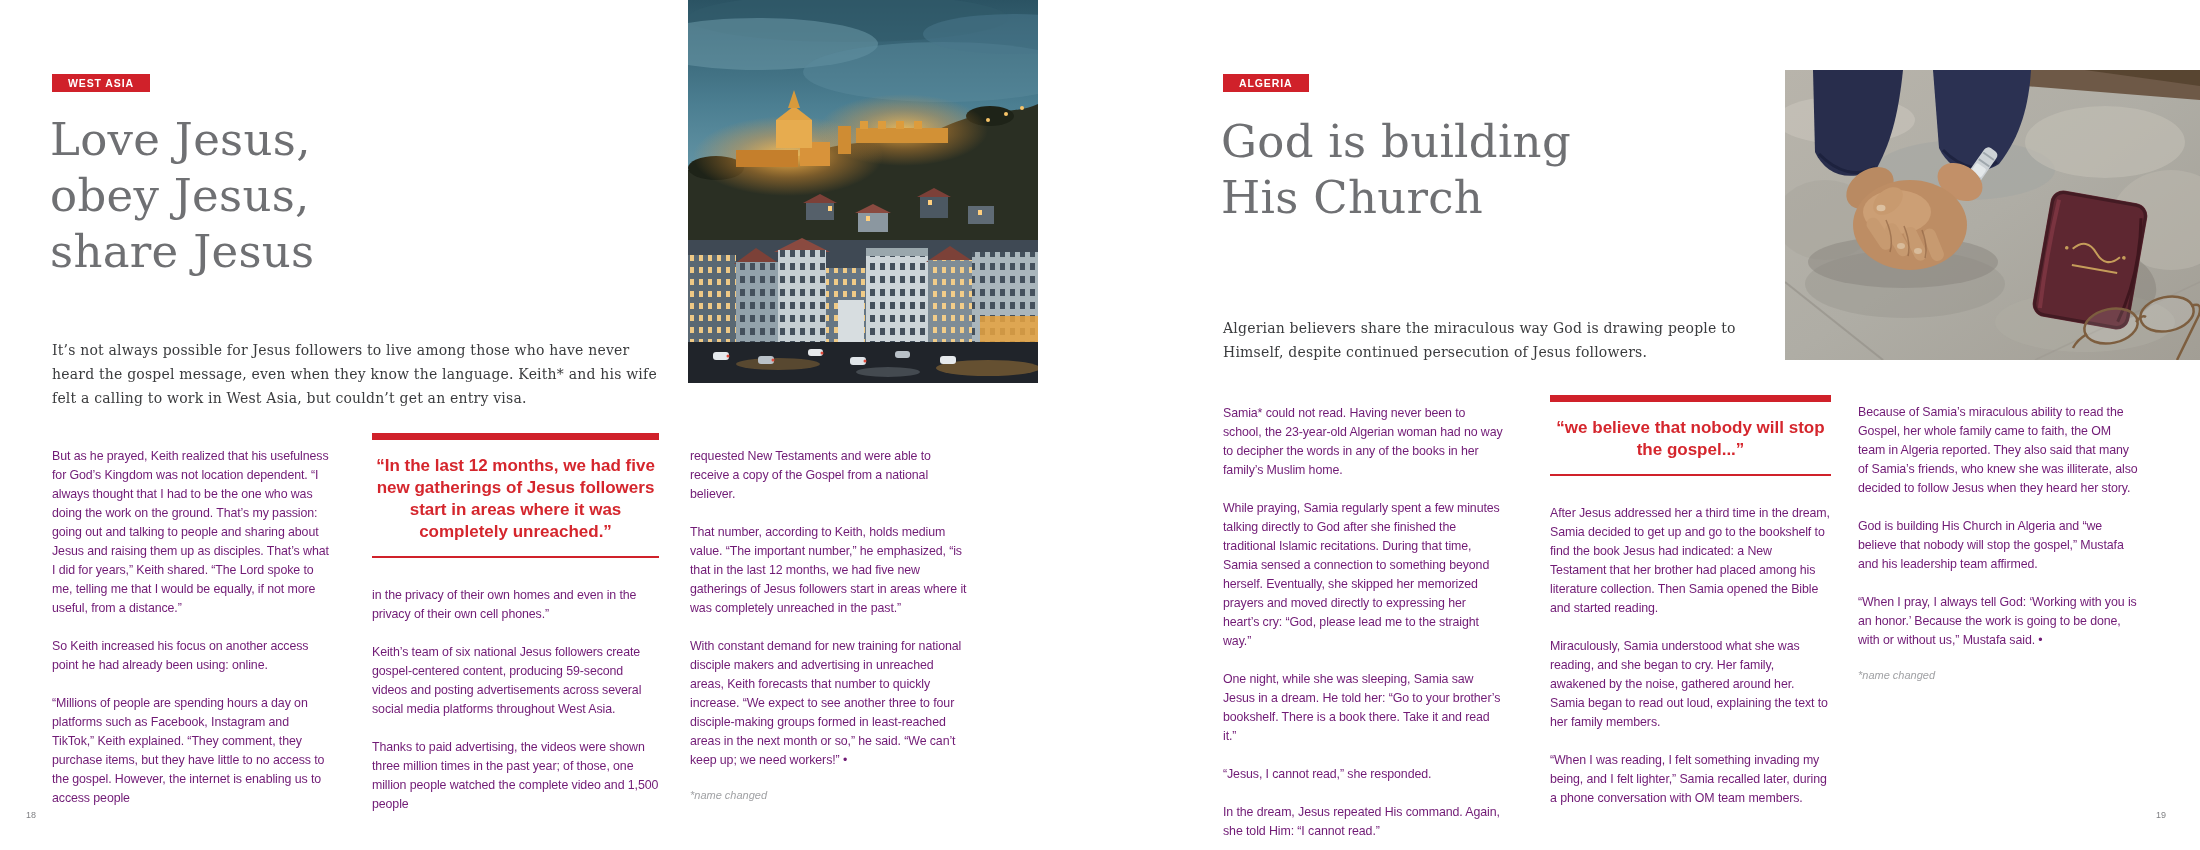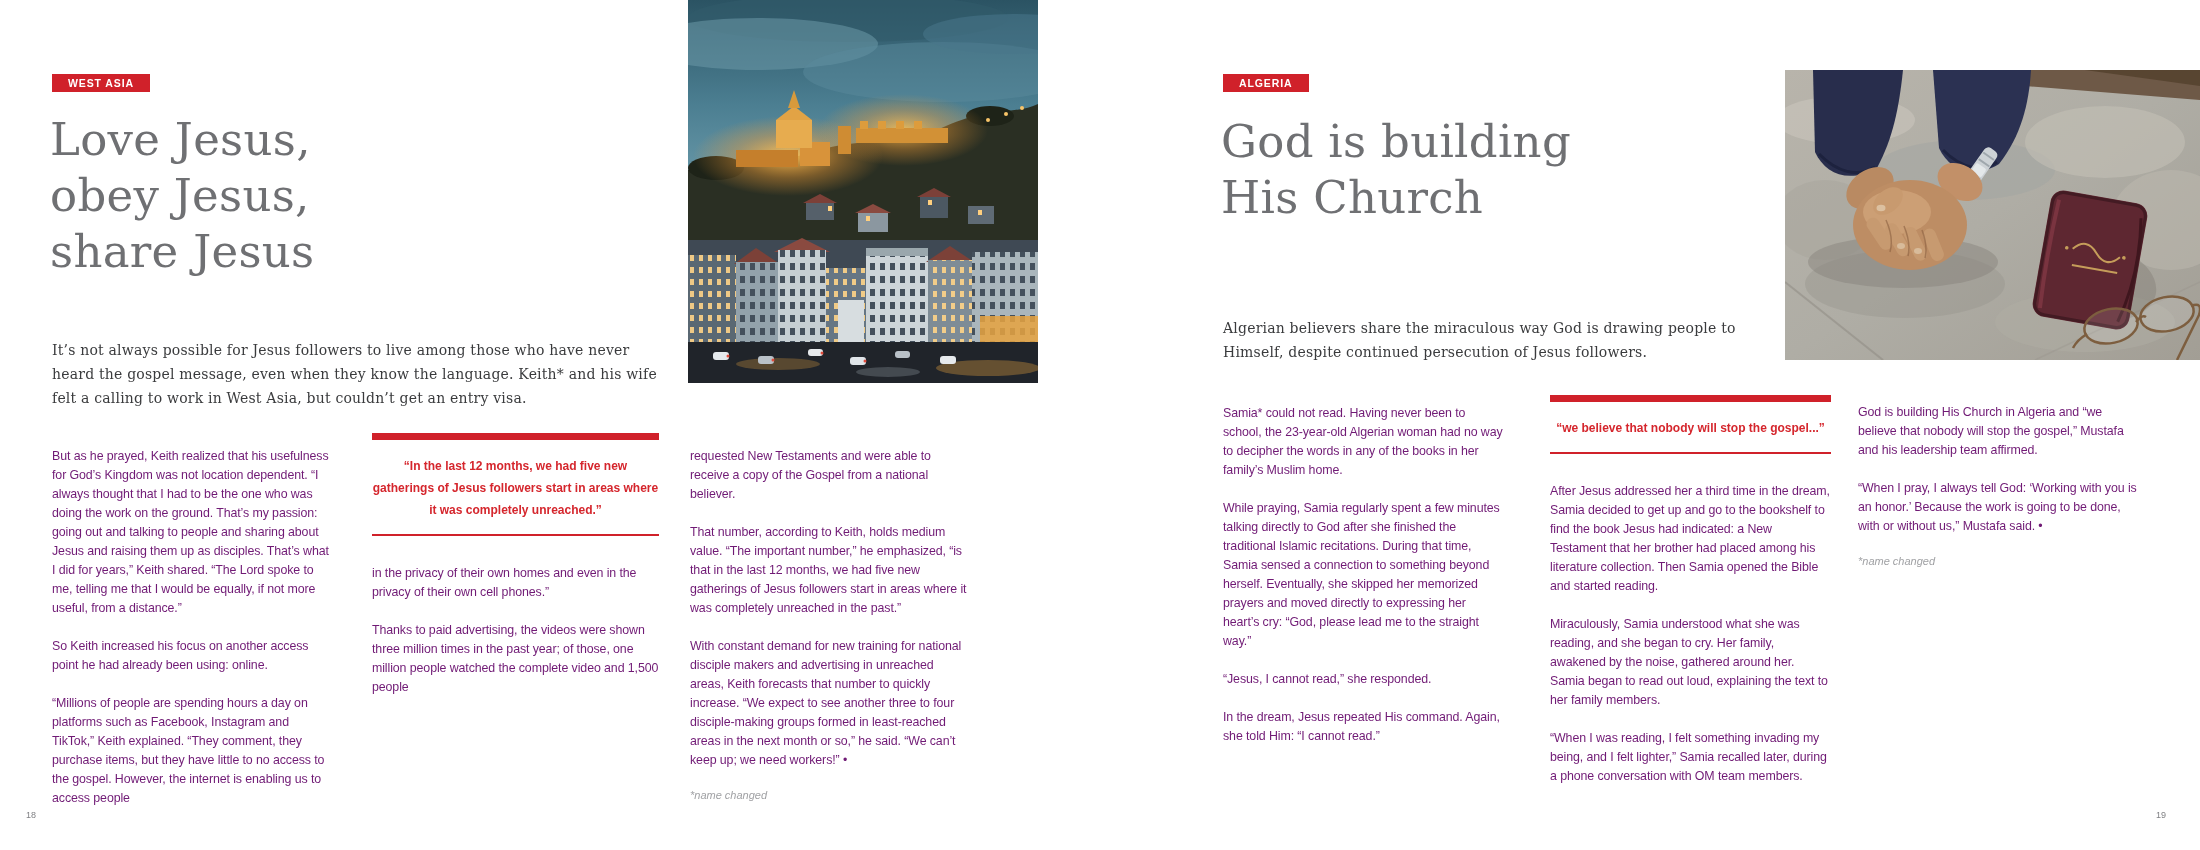--- a/index.html
+++ b/index.html
@@ -8,21 +8,21 @@
   .badge{position:absolute;background:#d0212a;color:#fff;
          font:bold 10.5px/18px "Liberation Sans",sans-serif;letter-spacing:.9px;
          padding:0 16px;text-transform:uppercase;}
   .title{position:absolute;margin:0;font-family:"DejaVu Serif",serif;font-weight:400;
          color:#6f7073;font-size:45px;line-height:56px;letter-spacing:.3px;}
   .intro{position:absolute;margin:0;font-family:"DejaVu Serif",serif;
          font-size:14px;line-height:24px;color:#3a3b3d;letter-spacing:.2px;}
   .col{position:absolute;}
   .col p{margin:0 0 19px;font-size:12.4px;line-height:19px;letter-spacing:-.1px;color:#701a75;}
   .qbar{height:7px;background:#d0212a;margin:0 0 15px;}
-  .pullquote{font-weight:bold;color:#d5262d;font-size:12px;line-height:22px;
+  .pullquote{font-weight:bold;color:#d5262d;font-size:17px;line-height:22px;
              text-align:center;margin:0 0 13px;}
   .qline{height:2px;background:#d0212a;margin:0 0 28px;}
   .footnote{font-style:italic;color:#a0a1a4;font-size:11px;margin-top:6px;}
   .pagenum{position:absolute;font-size:9px;color:#808184;}
   .photo{position:absolute;overflow:hidden;}
   .photo svg{display:block;width:100%;height:100%;}
   .photo-left{left:688px;top:0;width:350px;height:383px;}
   .photo-right{left:1785px;top:70px;width:415px;height:290px;}
 </style>
 </head>
@@ -153,20 +153,21 @@
       <p>But as he prayed, Keith realized that his usefulness for God’s Kingdom was not location dependent. “I always thought that I had to be the one who was doing the work on the ground. That’s my passion: going out and talking to people and sharing about Jesus and raising them up as disciples. That’s what I did for years,” Keith shared. “The Lord spoke to me, telling me that I would be equally, if not more useful, from a distance.”</p>
       <p>So Keith increased his focus on another access point he had already been using: online.</p>
       <p>“Millions of people are spending hours a day on platforms such as Facebook, Instagram and TikTok,” Keith explained. “They comment, they purchase items, but they have little to no access to the gospel. However, the internet is enabling us to access people</p>
     </div>
 
     <div class="col" style="left:372px;top:433px;width:287px;">
       <div class="qbar"></div>
       <div class="pullquote">“In the last 12 months, we had five new gatherings of Jesus followers start in areas where it was completely unreached.”</div>
       <div class="qline"></div>
       <p>in the privacy of their own homes and even in the privacy of their own cell phones.”</p>
+      <p>Keith’s team of six national Jesus followers create gospel-centered content, producing 59-second videos and posting advertisements across several social media platforms throughout West Asia.</p>
       <p>Thanks to paid advertising, the videos were shown three million times in the past year; of those, one million people watched the complete video and 1,500 people</p>
     </div>
 
     <div class="col" style="left:690px;top:447px;width:280px;">
       <p>requested New Testaments and were able to receive a copy of the Gospel from a national believer.</p>
       <p>That number, according to Keith, holds medium value. “The important number,” he emphasized, “is that in the last 12 months, we had five new gatherings of Jesus followers start in areas where it was completely unreached in the past.”</p>
       <p>With constant demand for new training for national disciple makers and advertising in unreached areas, Keith forecasts that number to quickly increase. “We expect to see another three to four disciple-making groups formed in least-reached areas in the next month or so,” he said. “We can’t keep up; we need workers!” •</p>
       <div class="footnote">*name changed</div>
     </div>
 
@@ -255,34 +256,36 @@
           <path d="M351,252 q6,-8 10,-5" fill="none"></path>
           <path d="M406,236 q12,-5 8,9 L392,290" fill="none"></path>
           <path d="M302,264 q-10,6 -14,14" fill="none"></path>
         </g>
       </svg>
     </figure>
 
     <div class="col" style="left:1223px;top:404px;width:282px;">
       <p>Samia* could not read. Having never been to school, the 23-year-old Algerian woman had no way to decipher the words in any of the books in her family’s Muslim home.</p>
       <p>While praying, Samia regularly spent a few minutes talking directly to God after she finished the traditional Islamic recitations. During that time, Samia sensed a connection to something beyond herself. Eventually, she skipped her memorized prayers and moved directly to expressing her heart’s cry: “God, please lead me to the straight way.”</p>
+      <p>One night, while she was sleeping, Samia saw Jesus in a dream. He told her: “Go to your brother’s bookshelf. There is a book there. Take it and read it.”</p>
       <p>“Jesus, I cannot read,” she responded.</p>
       <p>In the dream, Jesus repeated His command. Again, she told Him: “I cannot read.”</p>
     </div>
 
     <div class="col" style="left:1550px;top:395px;width:281px;">
       <div class="qbar"></div>
       <div class="pullquote">“we believe that nobody will stop the gospel...”</div>
       <div class="qline"></div>
       <p>After Jesus addressed her a third time in the dream, Samia decided to get up and go to the bookshelf to find the book Jesus had indicated: a New Testament that her brother had placed among his literature collection. Then Samia opened the Bible and started reading.</p>
       <p>Miraculously, Samia understood what she was reading, and she began to cry. Her family, awakened by the noise, gathered around her. Samia began to read out loud, explaining the text to her family members.</p>
       <p>“When I was reading, I felt something invading my being, and I felt lighter,” Samia recalled later, during a phone conversation with OM team members.</p>
     </div>
 
     <div class="col" style="left:1858px;top:403px;width:282px;">
+      <p>Because of Samia’s miraculous ability to read the Gospel, her whole family came to faith, the OM team in Algeria reported. They also said that many of Samia’s friends, who knew she was illiterate, also decided to follow Jesus when they heard her story.</p>
       <p>God is building His Church in Algeria and “we believe that nobody will stop the gospel,” Mustafa and his leadership team affirmed.</p>
       <p>“When I pray, I always tell God: ‘Working with you is an honor.’ Because the work is going to be done, with or without us,” Mustafa said. •</p>
       <div class="footnote">*name changed</div>
     </div>
 
     <div class="pagenum" style="left:2156px;top:810px;">19</div>
   </section>
 
 </div>
 

